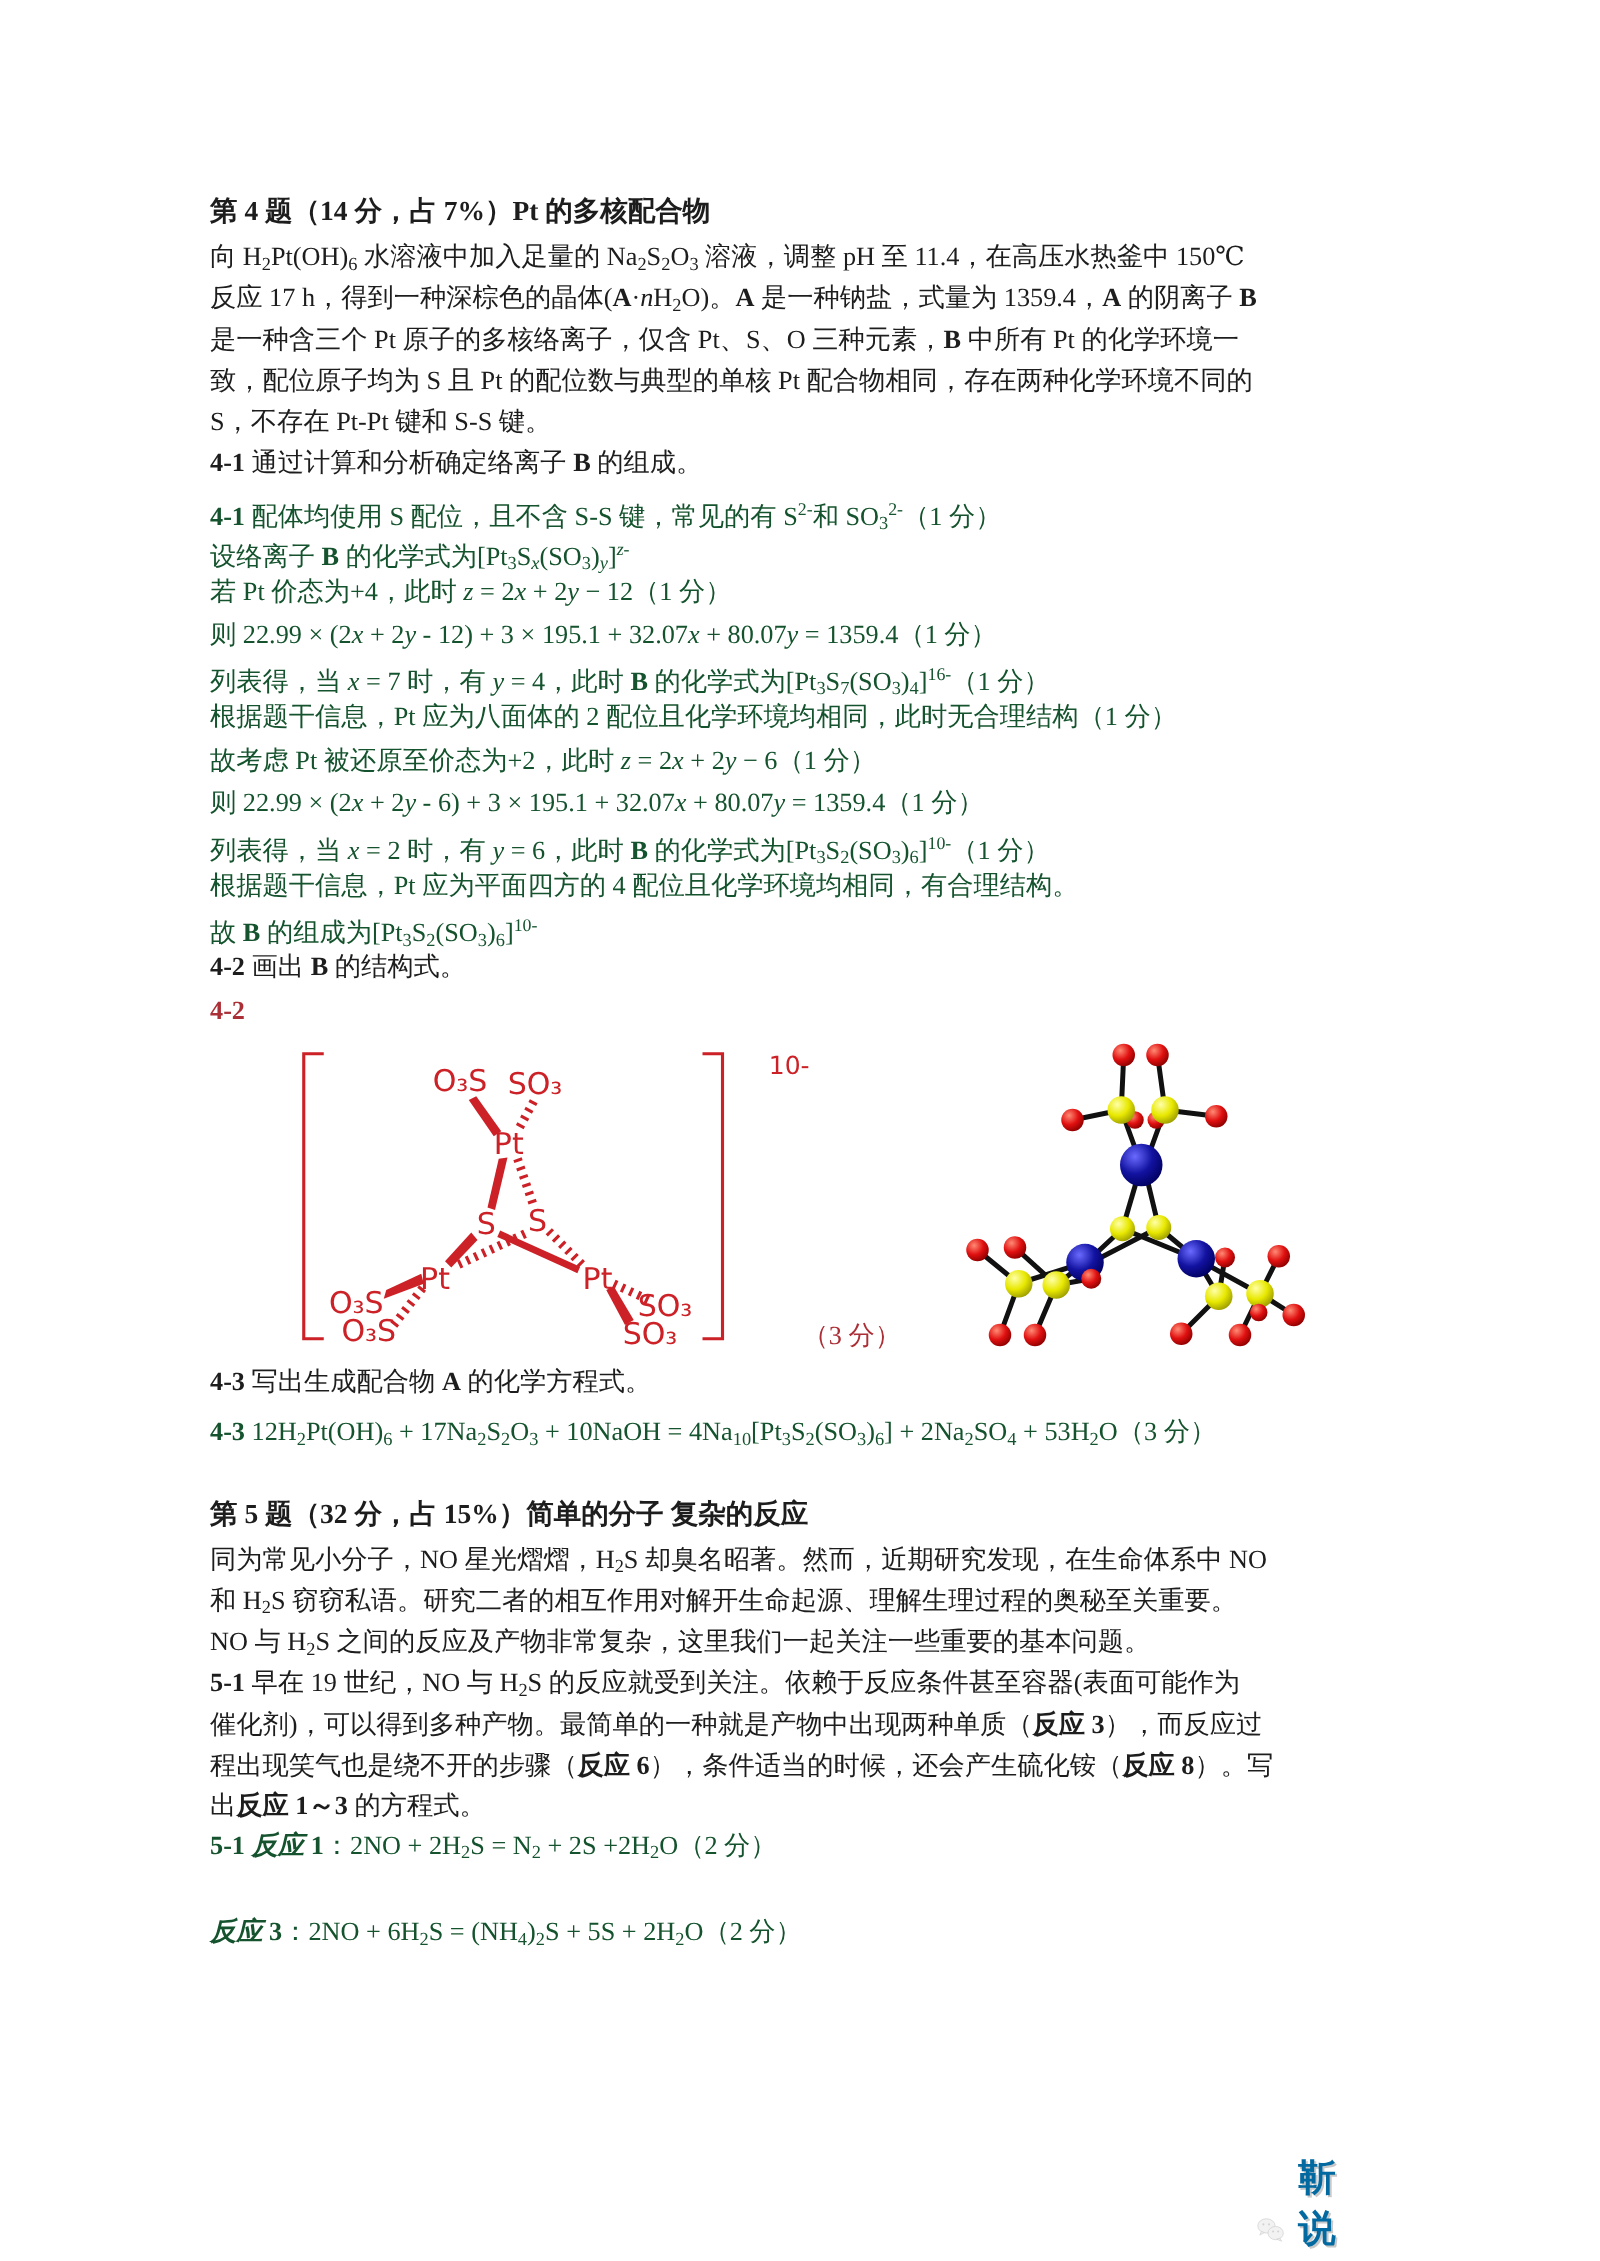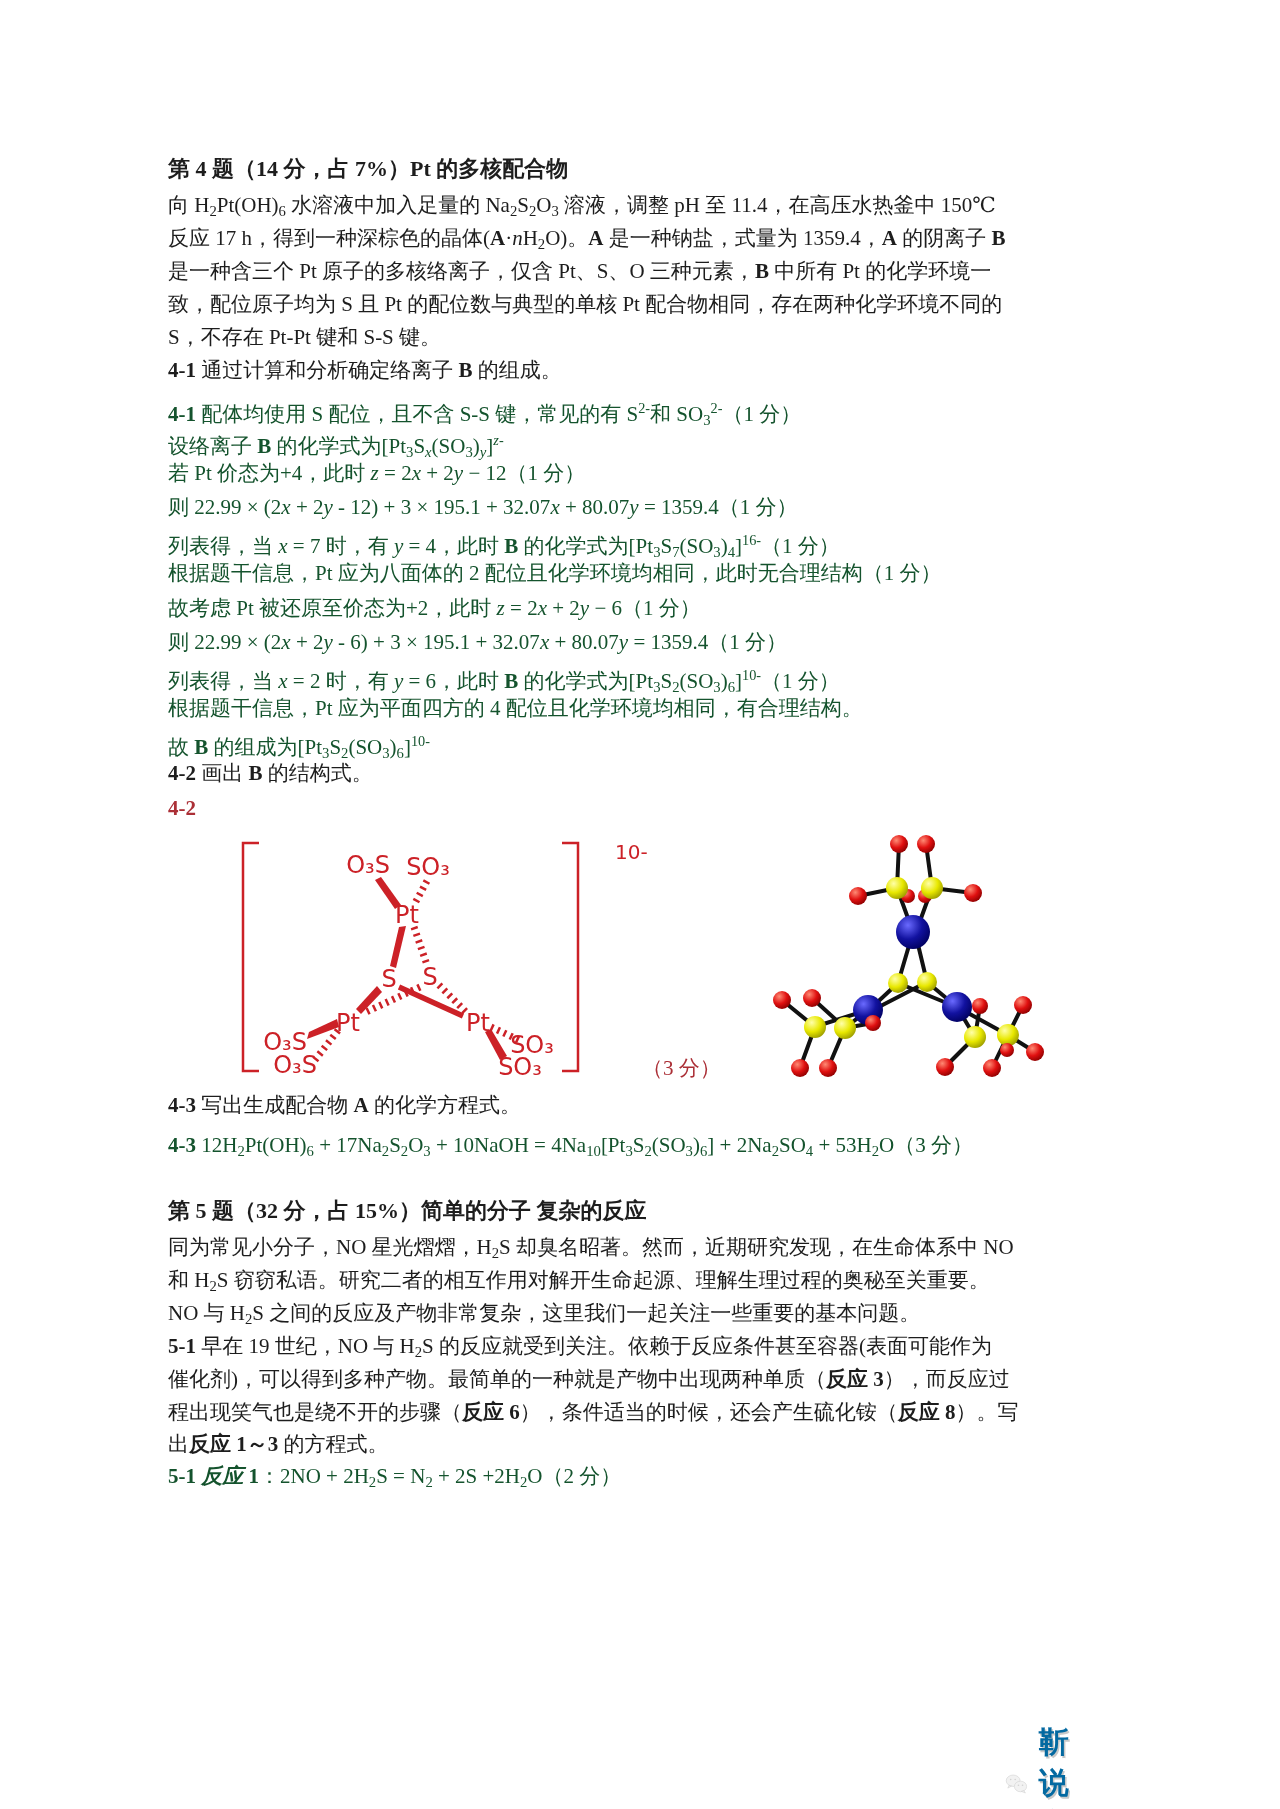--- a/index.html
+++ b/index.html
@@ -178,20 +178,21 @@
   <div class="line title" style="top:1194px">第 5 题（32 分，占 15%）简单的分子 复杂的反应</div>
   <div class="line" style="top:1231px">同为常见小分子，NO 星光熠熠，H<sub>2</sub>S 却臭名昭著。然而，近期研究发现，在生命体系中 NO</div>
   <div class="line" style="top:1264px">和 H<sub>2</sub>S 窃窃私语。研究二者的相互作用对解开生命起源、理解生理过程的奥秘至关重要。</div>
   <div class="line" style="top:1297px">NO 与 H<sub>2</sub>S 之间的反应及产物非常复杂，这里我们一起关注一些重要的基本问题。</div>
   <div class="line" style="top:1330px"><b>5-1</b> 早在 19 世纪，NO 与 H<sub>2</sub>S 的反应就受到关注。依赖于反应条件甚至容器(表面可能作为</div>
   <div class="line" style="top:1363px">催化剂)，可以得到多种产物。最简单的一种就是产物中出现两种单质（<b>反应 3</b>），而反应过</div>
   <div class="line" style="top:1396px">程出现笑气也是绕不开的步骤（<b>反应 6</b>），条件适当的时候，还会产生硫化铵（<b>反应 8</b>）。写</div>
   <div class="line" style="top:1428px">出<b>反应 1～3</b> 的方程式。</div>
 
   <div class="line red" style="top:1460px"><b>5-1</b> <b><i>反应</i> 1</b>：2NO + 2H<sub>2</sub>S = N<sub>2</sub> + 2S +2H<sub>2</sub>O（2 分）</div>
+  <div class="line red" style="top:1529px"><b><i>反应</i> 3</b>：2NO + 6H<sub>2</sub>S = (NH<sub>4</sub>)<sub>2</sub>S + 5S + 2H<sub>2</sub>O（2 分）</div>
 
   <div class="watermark">
     <svg width="58" height="50" viewBox="0 0 58 50">
       <g fill="#f2f2f2" stroke="#d2d2d2" stroke-width="1.5">
         <ellipse cx="20" cy="17" rx="17" ry="14"></ellipse>
         <path d="M10,28 L7,35 L16,30 Z"></path>
         <ellipse cx="38" cy="31" rx="15" ry="13"></ellipse>
         <path d="M46,41 L50,47 L40,43 Z"></path>
       </g>
       <g fill="#d2d2d2">

